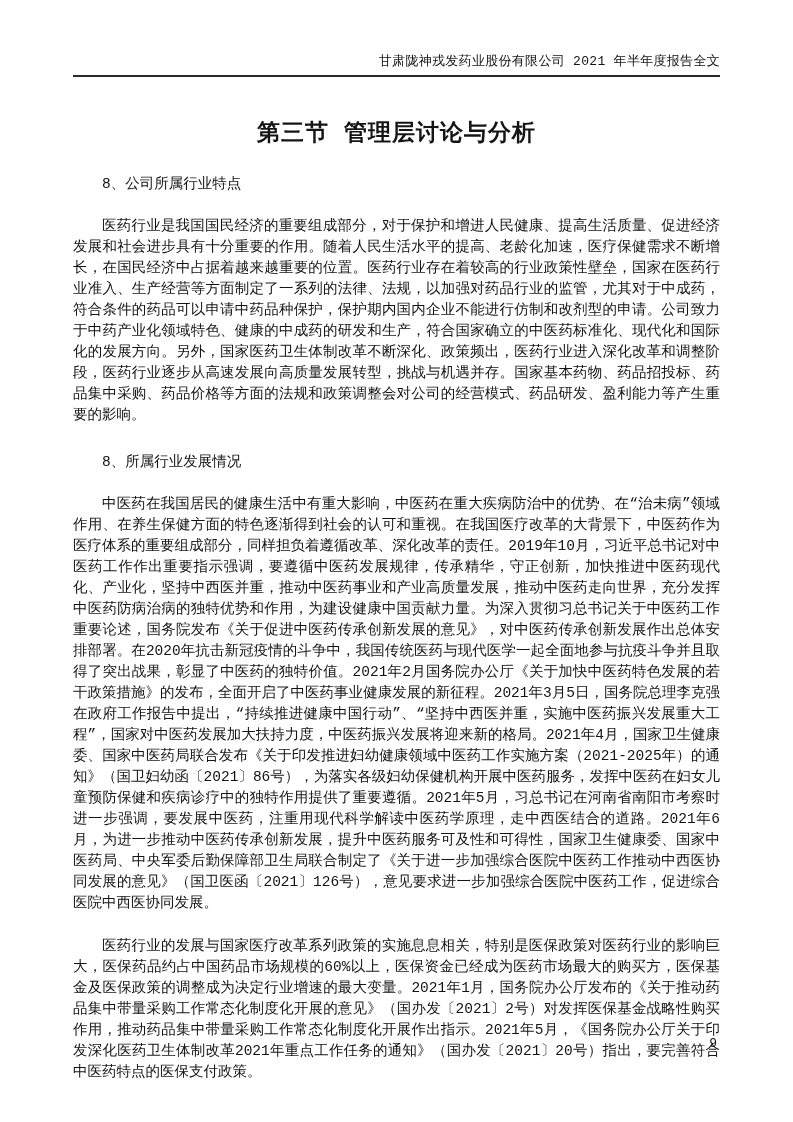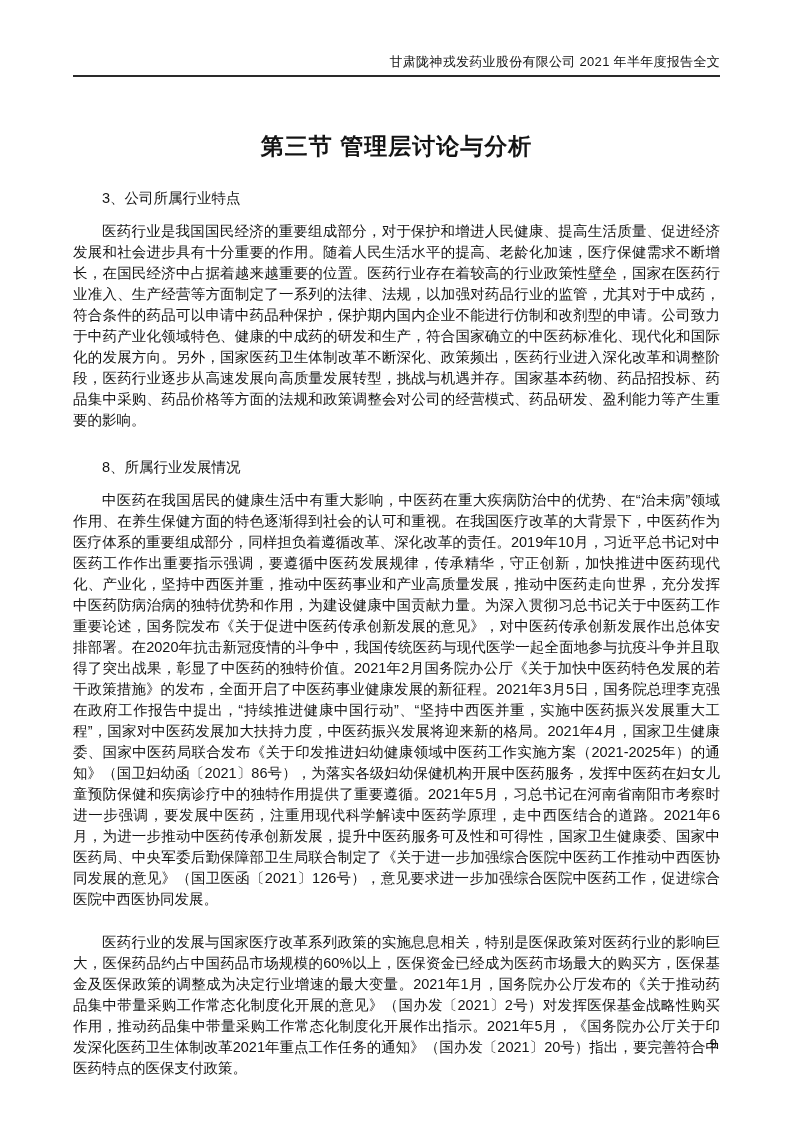--- a/index.html
+++ b/index.html
@@ -6,58 +6,58 @@
     margin: 0;
     padding: 0;
     background: #e9e9e9;
   }
   .page {
     position: relative;
     width: 793px;
     height: 1122px;
     margin: 0 auto;
     background: #ffffff;
-    font-family: Liberation Sans, sans-serif;
+    font-family: Liberation Mono, monospace;
     color: #141414;
     overflow: hidden;
     box-sizing: border-box;
   }
   .content {
     padding: 0 73px;
   }
   .doc-header {
     padding-top: 54px;
     text-align: right;
     font-size: 13px;
     line-height: 15px;
     border-bottom: 2px solid #2a2a2a;
     padding-bottom: 6px;
     letter-spacing: 0.3px;
   }
   .chapter-title {
-    margin-top: 54px;
+    margin-top: 40px;
     text-align: center;
     font-size: 23px;
     font-weight: bold;
     letter-spacing: 1px;
   }
   .section-heading {
     margin-top: 42px;
     font-size: 16px;
     font-weight: bold;
     letter-spacing: 0.5px;
   }
   .subsection-heading {
     margin-top: 26px;
     font-size: 14.5px;
     text-indent: 2em;
     line-height: 20px;
   }
   .paragraph {
-    margin-top: 13px;
+    margin-top: 22px;
     font-size: 14.5px;
     line-height: 21px;
     text-align: justify;
     text-indent: 2em;
   }
   .paragraph + .paragraph {
     margin-top: 22px;
   }
   .page-number {
     position: absolute;
@@ -69,21 +69,21 @@
 </head>
 <body>
 
 <div class="page">
   <div class="content">
     <div class="doc-header">甘肃陇神戎发药业股份有限公司 2021 年半年度报告全文</div>
 
     <div class="chapter-title">第三节 管理层讨论与分析</div>
 
 
-    <div class="subsection-heading">3、公司所属行业特点</div>
+    <div class="subsection-heading">8、公司所属行业特点</div>
 
     <div class="paragraph">医药行业是我国国民经济的重要组成部分，对于保护和增进人民健康、提高生活质量、促进经济发展和社会进步具有十分重要的作用。随着人民生活水平的提高、老龄化加速，医疗保健需求不断增长，在国民经济中占据着越来越重要的位置。医药行业存在着较高的行业政策性壁垒，国家在医药行业准入、生产经营等方面制定了一系列的法律、法规，以加强对药品行业的监管，尤其对于中成药，符合条件的药品可以申请中药品种保护，保护期内国内企业不能进行仿制和改剂型的申请。公司致力于中药产业化领域特色、健康的中成药的研发和生产，符合国家确立的中医药标准化、现代化和国际化的发展方向。另外，国家医药卫生体制改革不断深化、政策频出，医药行业进入深化改革和调整阶段，医药行业逐步从高速发展向高质量发展转型，挑战与机遇并存。国家基本药物、药品招投标、药品集中采购、药品价格等方面的法规和政策调整会对公司的经营模式、药品研发、盈利能力等产生重要的影响。</div>
 
     <div class="subsection-heading">8、所属行业发展情况</div>
 
     <div class="paragraph">中医药在我国居民的健康生活中有重大影响，中医药在重大疾病防治中的优势、在“治未病”领域作用、在养生保健方面的特色逐渐得到社会的认可和重视。在我国医疗改革的大背景下，中医药作为医疗体系的重要组成部分，同样担负着遵循改革、深化改革的责任。2019年10月，习近平总书记对中医药工作作出重要指示强调，要遵循中医药发展规律，传承精华，守正创新，加快推进中医药现代化、产业化，坚持中西医并重，推动中医药事业和产业高质量发展，推动中医药走向世界，充分发挥中医药防病治病的独特优势和作用，为建设健康中国贡献力量。为深入贯彻习总书记关于中医药工作重要论述，国务院发布《关于促进中医药传承创新发展的意见》，对中医药传承创新发展作出总体安排部署。在2020年抗击新冠疫情的斗争中，我国传统医药与现代医学一起全面地参与抗疫斗争并且取得了突出战果，彰显了中医药的独特价值。2021年2月国务院办公厅《关于加快中医药特色发展的若干政策措施》的发布，全面开启了中医药事业健康发展的新征程。2021年3月5日，国务院总理李克强在政府工作报告中提出，“持续推进健康中国行动”、“坚持中西医并重，实施中医药振兴发展重大工程”，国家对中医药发展加大扶持力度，中医药振兴发展将迎来新的格局。2021年4月，国家卫生健康委、国家中医药局联合发布《关于印发推进妇幼健康领域中医药工作实施方案（2021-2025年）的通知》（国卫妇幼函〔2021〕86号），为落实各级妇幼保健机构开展中医药服务，发挥中医药在妇女儿童预防保健和疾病诊疗中的独特作用提供了重要遵循。2021年5月，习总书记在河南省南阳市考察时进一步强调，要发展中医药，注重用现代科学解读中医药学原理，走中西医结合的道路。2021年6月，为进一步推动中医药传承创新发展，提升中医药服务可及性和可得性，国家卫生健康委、国家中医药局、中央军委后勤保障部卫生局联合制定了《关于进一步加强综合医院中医药工作推动中西医协同发展的意见》（国卫医函〔2021〕126号），意见要求进一步加强综合医院中医药工作，促进综合医院中西医协同发展。</div>
 
     <div class="paragraph">医药行业的发展与国家医疗改革系列政策的实施息息相关，特别是医保政策对医药行业的影响巨大，医保药品约占中国药品市场规模的60%以上，医保资金已经成为医药市场最大的购买方，医保基金及医保政策的调整成为决定行业增速的最大变量。2021年1月，国务院办公厅发布的《关于推动药品集中带量采购工作常态化制度化开展的意见》（国办发〔2021〕2号）对发挥医保基金战略性购买作用，推动药品集中带量采购工作常态化制度化开展作出指示。2021年5月，《国务院办公厅关于印发深化医药卫生体制改革2021年重点工作任务的通知》（国办发〔2021〕20号）指出，要完善符合中医药特点的医保支付政策。</div>
   </div>
 

